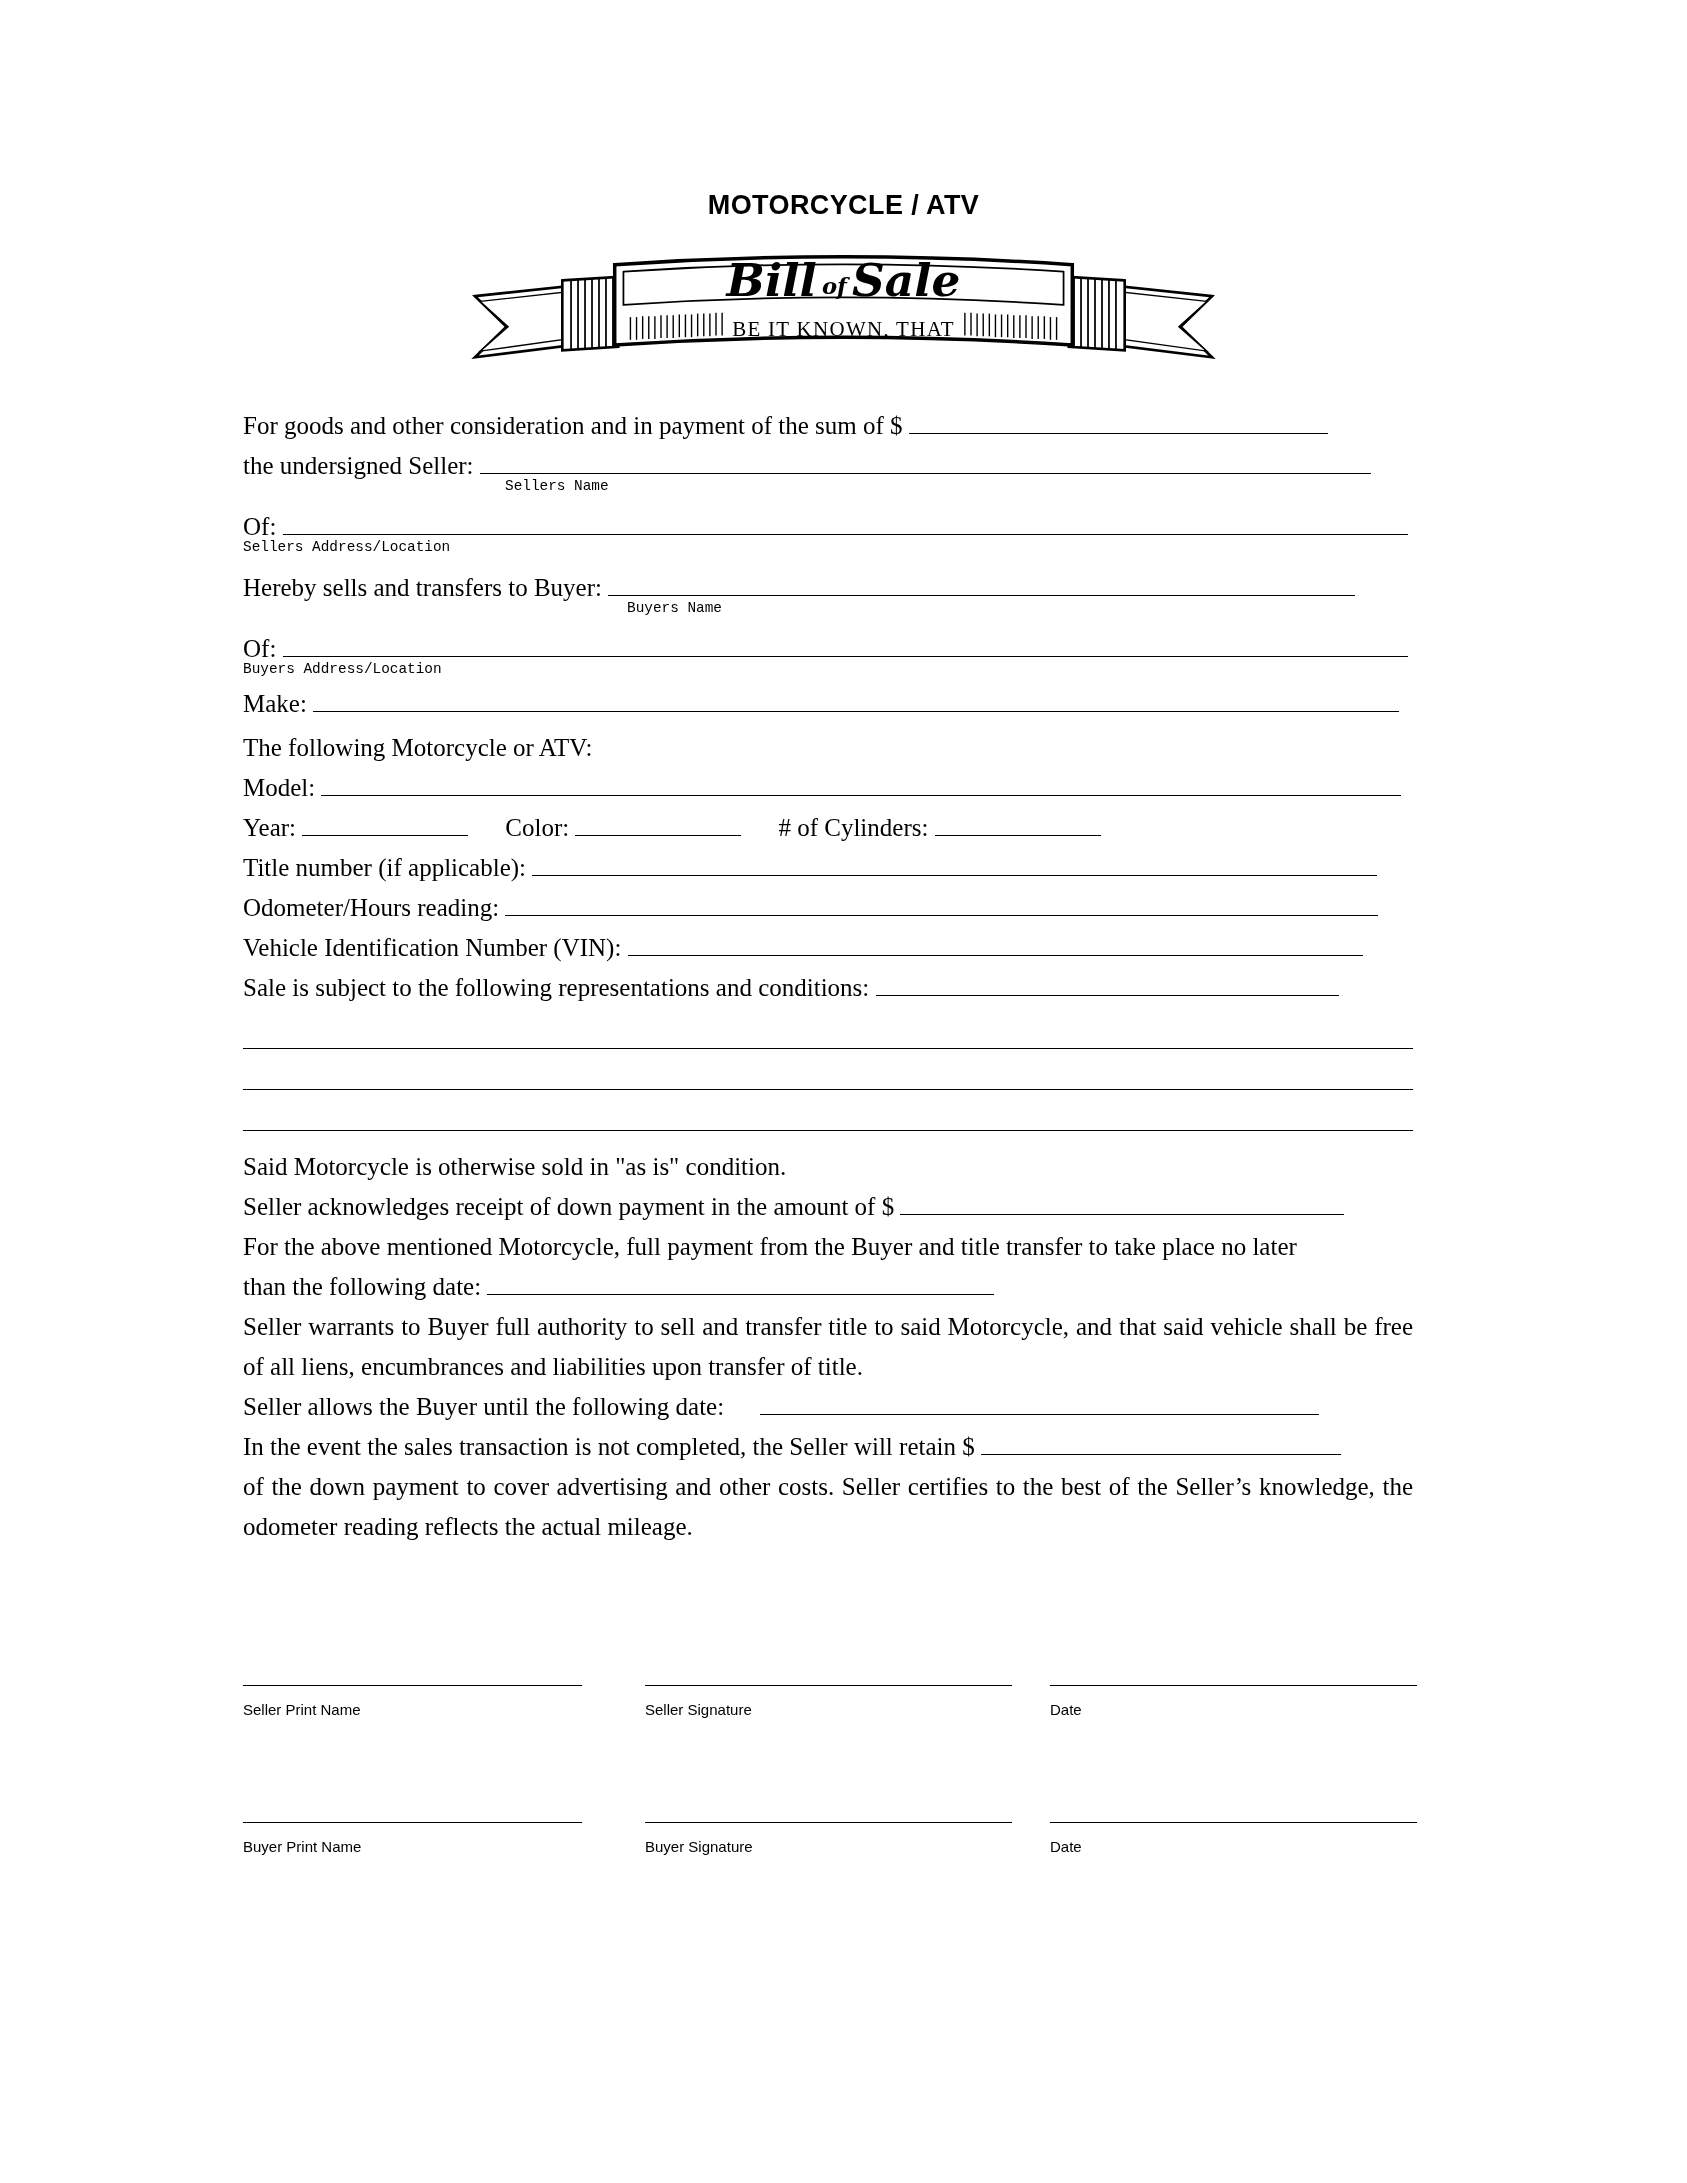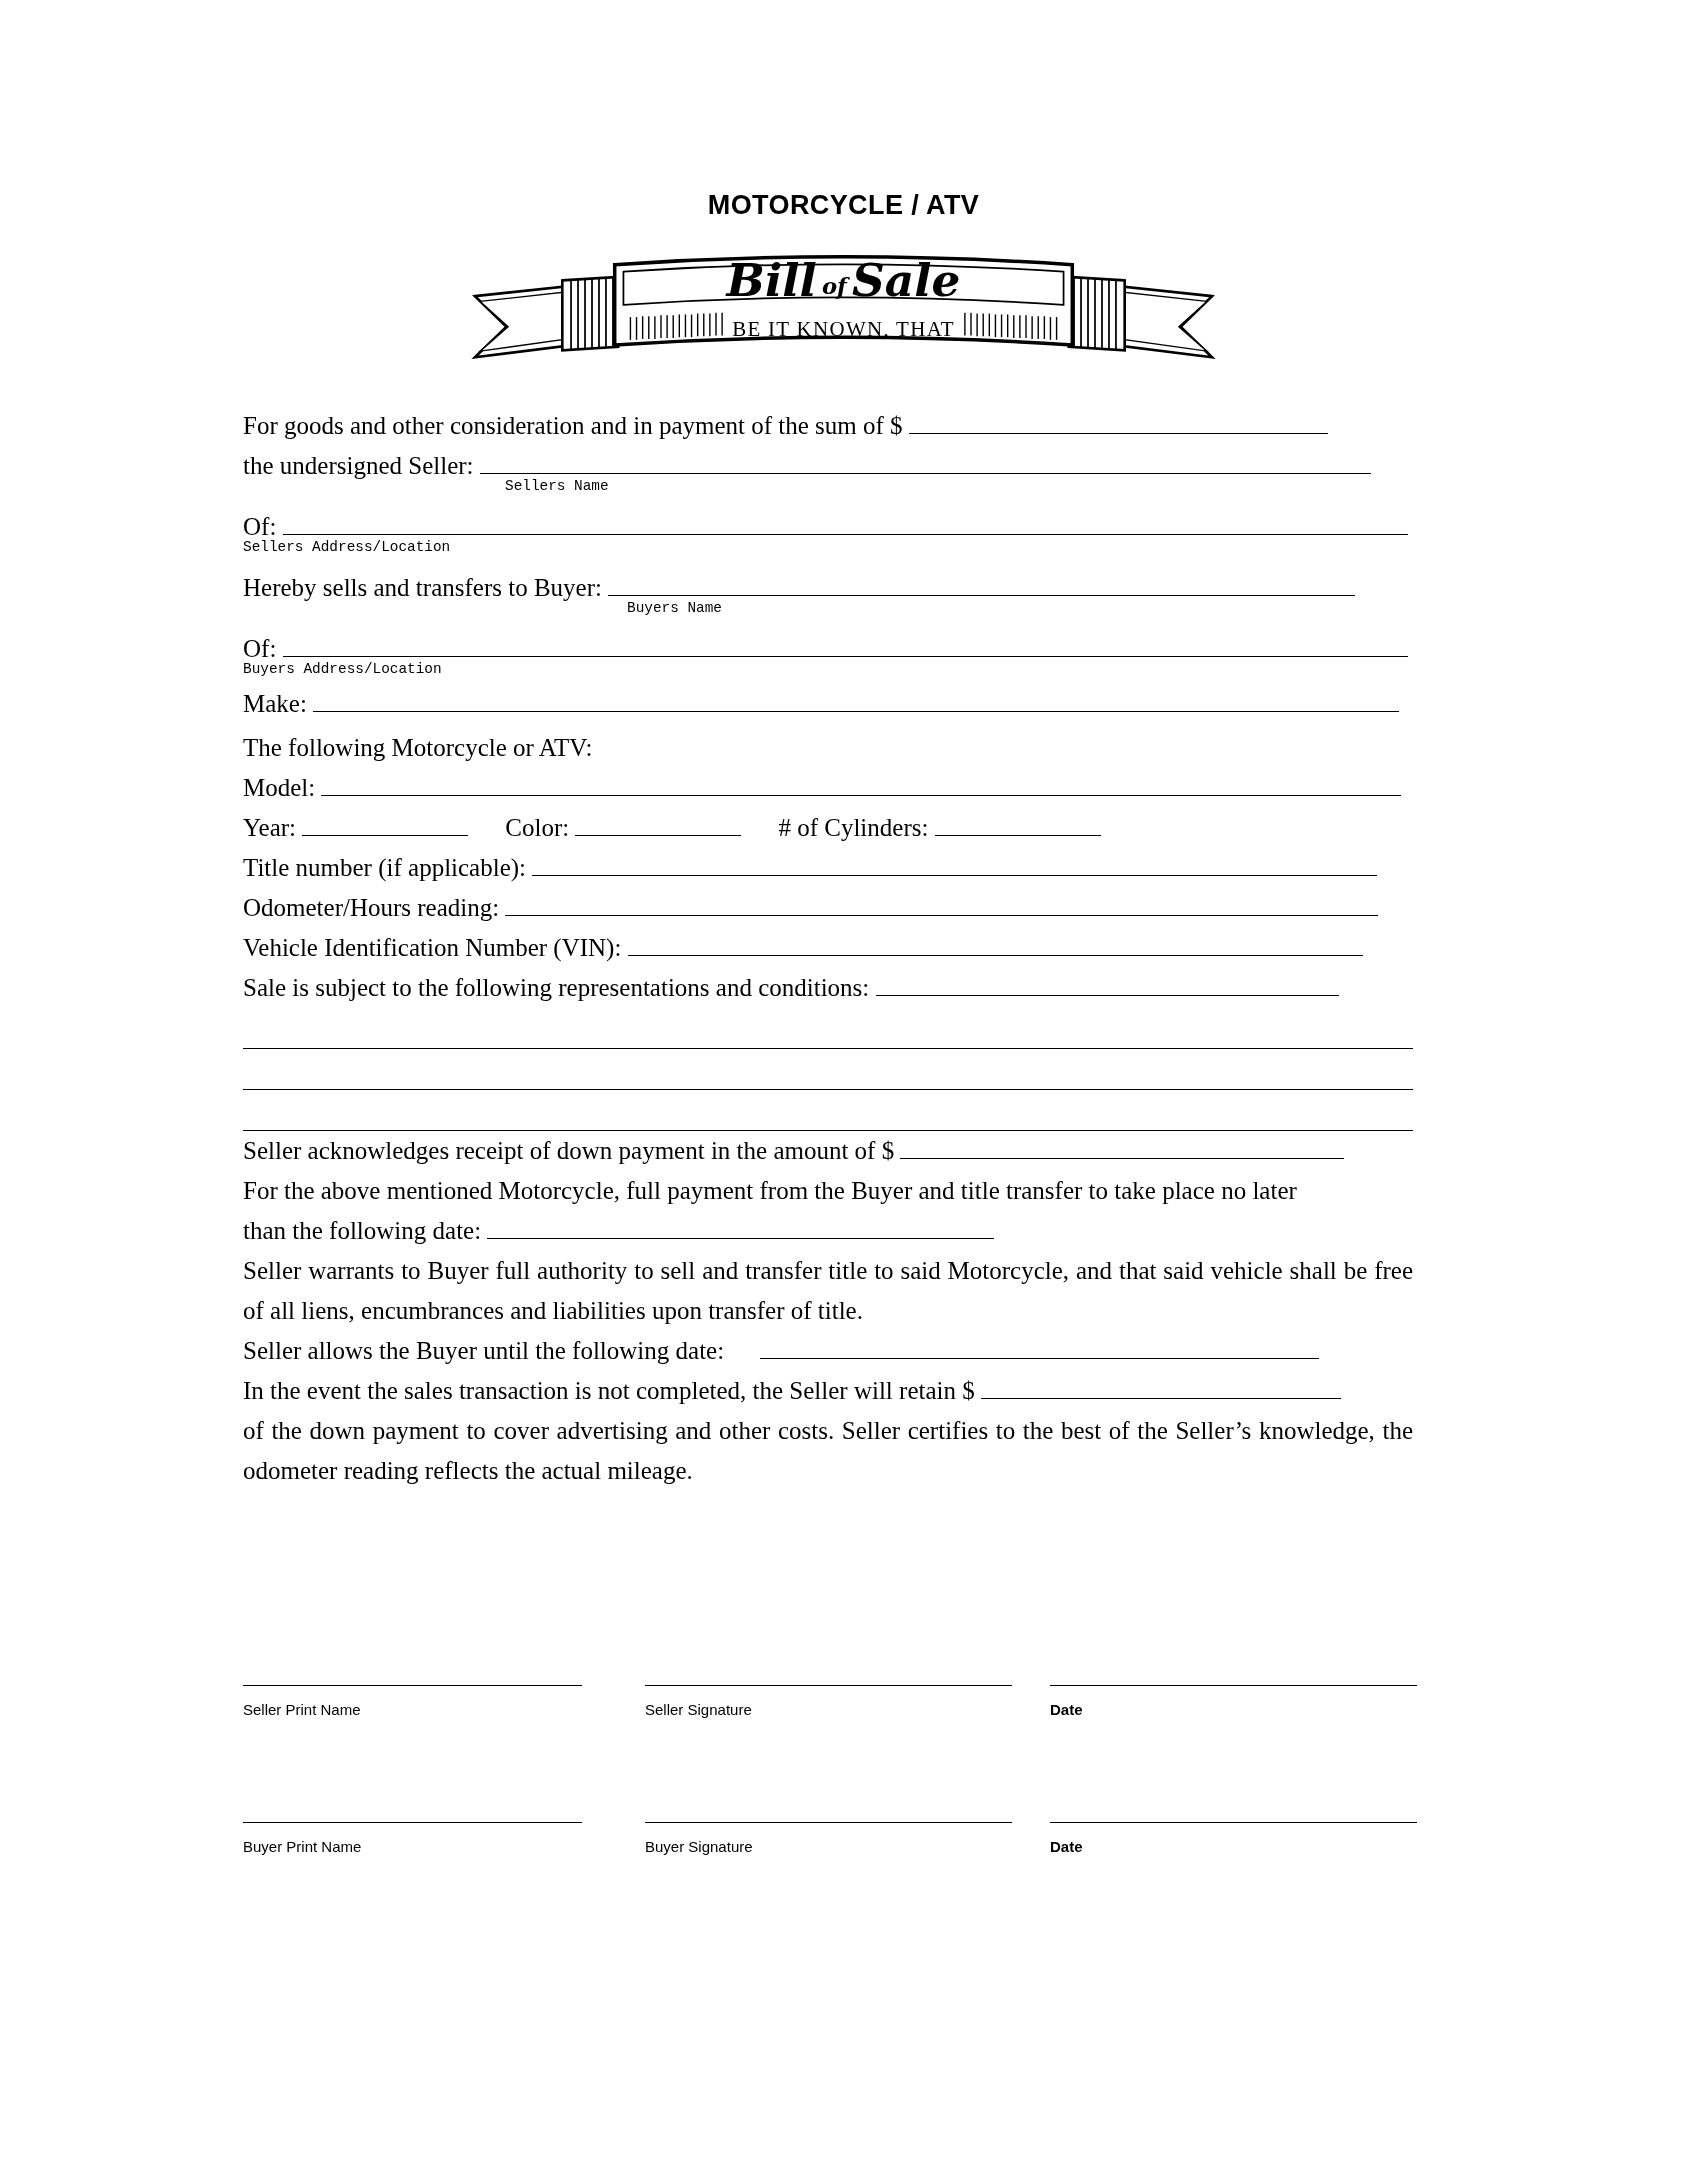--- a/index.html
+++ b/index.html
@@ -107,21 +107,21 @@
     height: 0.9px;
   }
   .sig-col .lbl {
     font-family: "Liberation Sans", sans-serif;
     font-size: 15px;
     margin-top: 15px;
     display: block;
   }
   .col-a { width: 339px; margin-right: 63px; }
   .col-b { width: 367px; margin-right: 38px; }
-  .col-c { width: 367px; font-weight: bold; }
+  .col-c { width: 367px; }
 </style>
 </head>
 <body>
 
 <div class="page">
 
   <div class="doc-title">MOTORCYCLE / ATV</div>
 
   <div class="banner-wrap">
     <svg class="banner-svg" viewBox="0 0 860 150" xmlns="http://www.w3.org/2000/svg">
@@ -276,20 +276,23 @@
 
     <div class="line">
       <span>Sale is subject to the following representations and conditions:</span>
       <span class="fill" style="width:463px"></span>
     </div>
 
     <div class="blank-rule"></div>
     <div class="blank-rule"></div>
     <div class="blank-rule"></div>
 
+    <div class="line" style="margin-top:15.7px">
+      <span>Said Motorcycle is otherwise sold in "as is" condition.</span>
+    </div>
 
     <div class="line">
       <span>Seller acknowledges receipt of down payment in the amount of $</span>
       <span class="fill" style="width:444px"></span>
     </div>
 
     <div class="para-left">
       <span>For the above mentioned Motorcycle, full payment from the Buyer and title transfer to take place no later</span>
     </div>
 

